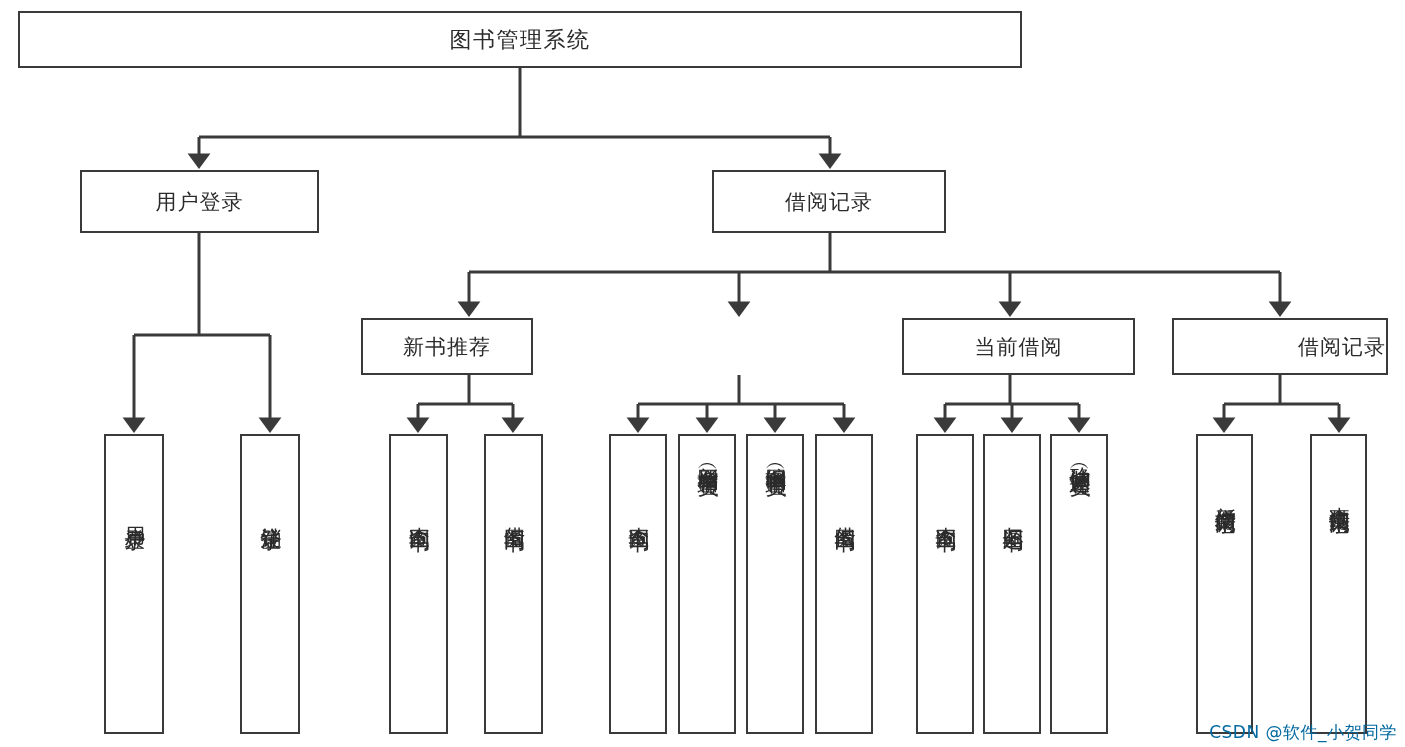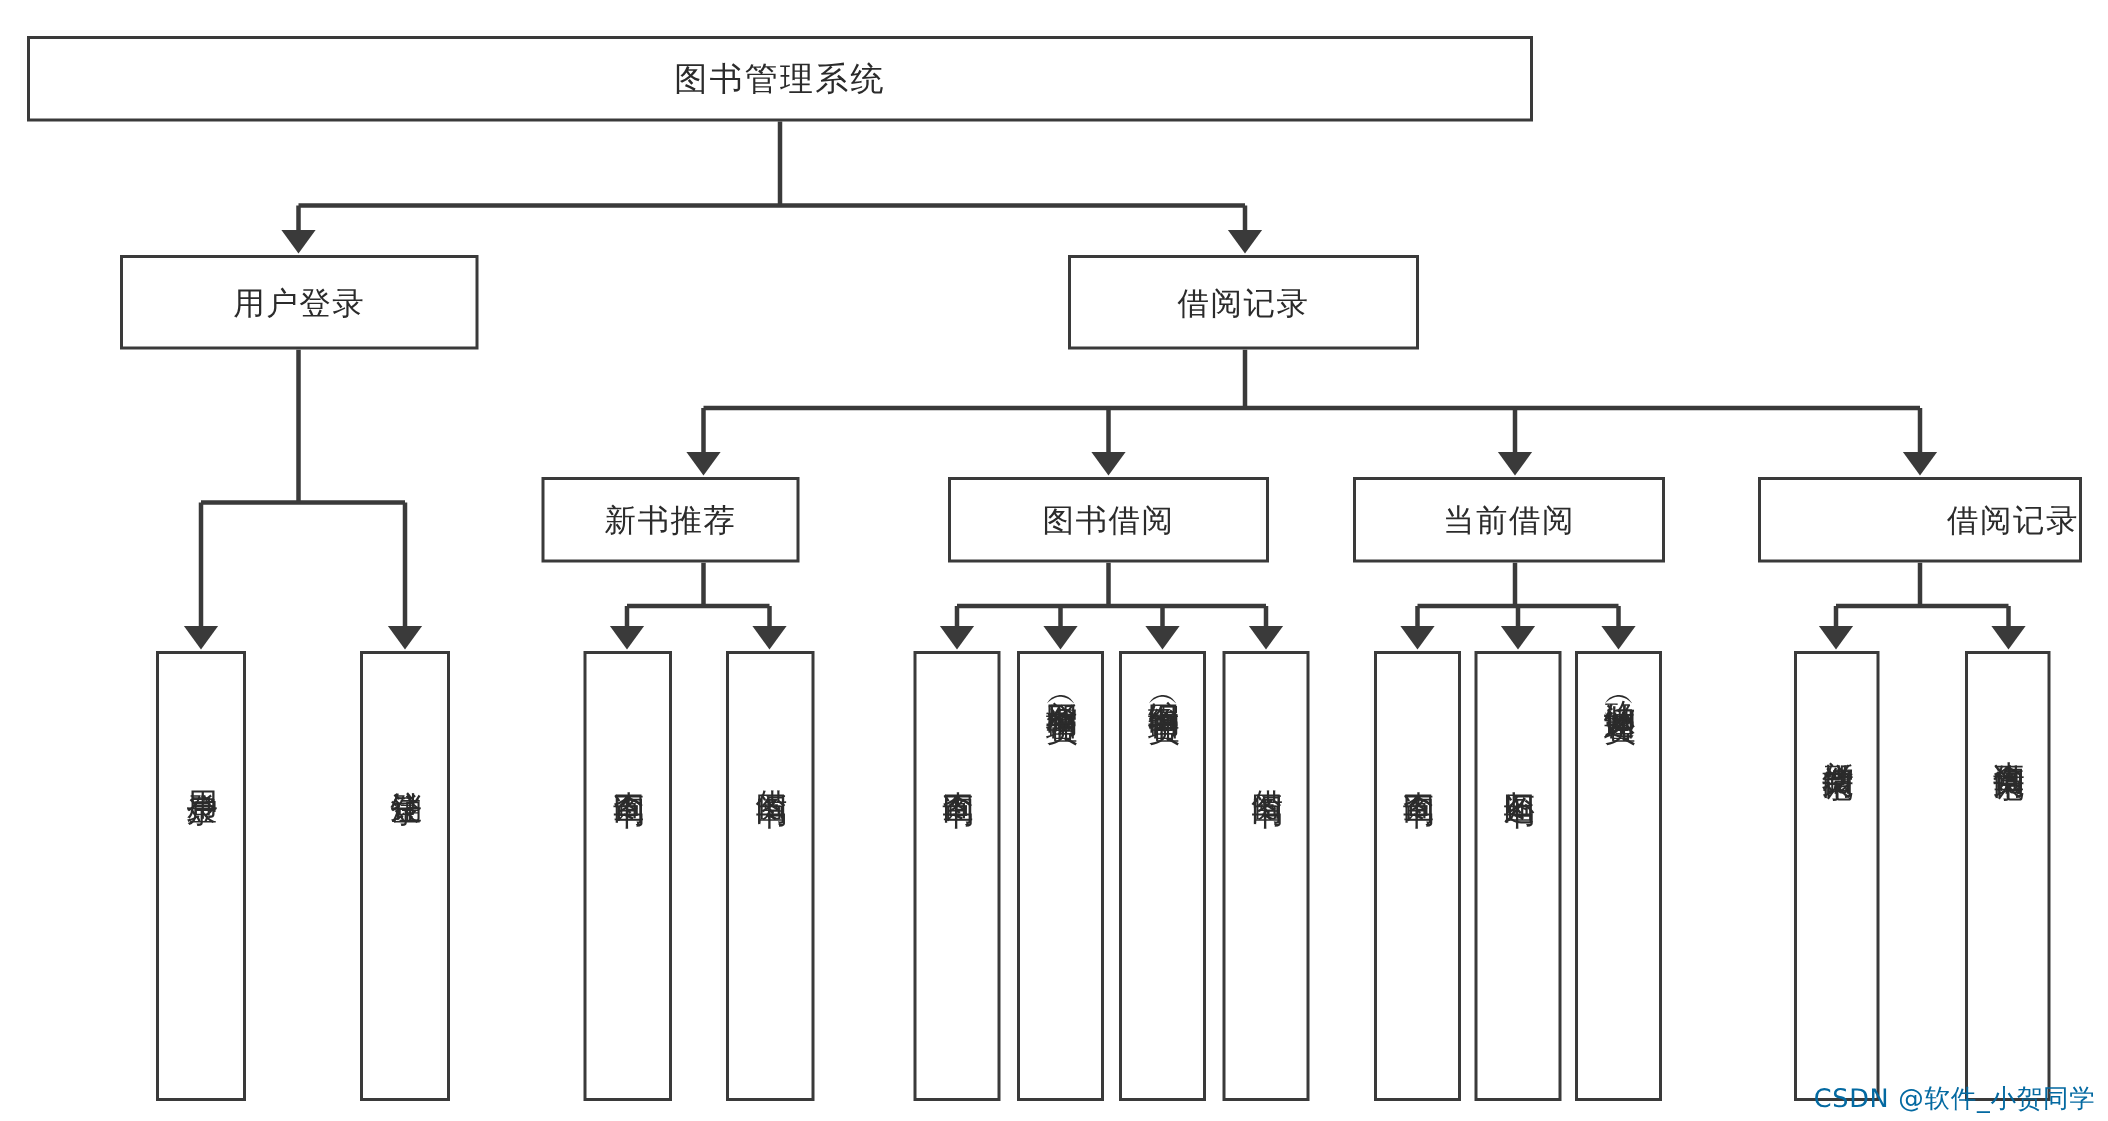--- a/index.html
+++ b/index.html
@@ -118,38 +118,35 @@
       <path d="M1012,404 L1012,424" marker-end="url(#arrow)"></path>
       <path d="M1079,404 L1079,424" marker-end="url(#arrow)"></path>
 
       <path d="M1280,375 L1280,404"></path>
       <path d="M1224,404 L1339,404"></path>
       <path d="M1224,404 L1224,424" marker-end="url(#arrow)"></path>
       <path d="M1339,404 L1339,424" marker-end="url(#arrow)"></path>
     </g>
   </svg>
 
-  <div class="node root" style="left:18px; top:24px; width:1004px; height:57px;">
+  <div class="node root" style="left:18px; top:11px; width:1004px; height:57px;">
     <span>图书管理系统</span>
   </div>
 
   <div class="node horiz" style="left:80px; top:170px; width:239px; height:63px;">
     <span>用户登录</span>
   </div>
   <div class="node horiz" style="left:712px; top:170px; width:234px; height:63px;">
     <span>借阅记录</span>
   </div>
 
   <div class="node horiz" style="left:361px; top:318px; width:172px; height:57px;">
     <span>新书推荐</span>
   </div>
-  <div class="node horiz" style="left:632px; top:318px; width:214px; height:57px;">
-    <span>图书借阅</span>
-  </div>
-  <div class="node horiz" style="left:902px; top:318px; width:208px; height:57px;">
+  <div class="node horiz" style="left:902px; top:318px; width:233px; height:57px;">
     <span>当前借阅</span>
   </div>
   <div class="node horiz" style="left:1172px; top:318px; width:216px; height:57px;justify-content:flex-end;">
     <span>借阅记录</span>
   </div>
 
   <div class="node leaf short" style="left:104px; top:434px; width:60px; height:300px;">
     <span class="vtext">用户登录</span>
   </div>
   <div class="node leaf short" style="left:240px; top:434px; width:60px; height:300px;">

